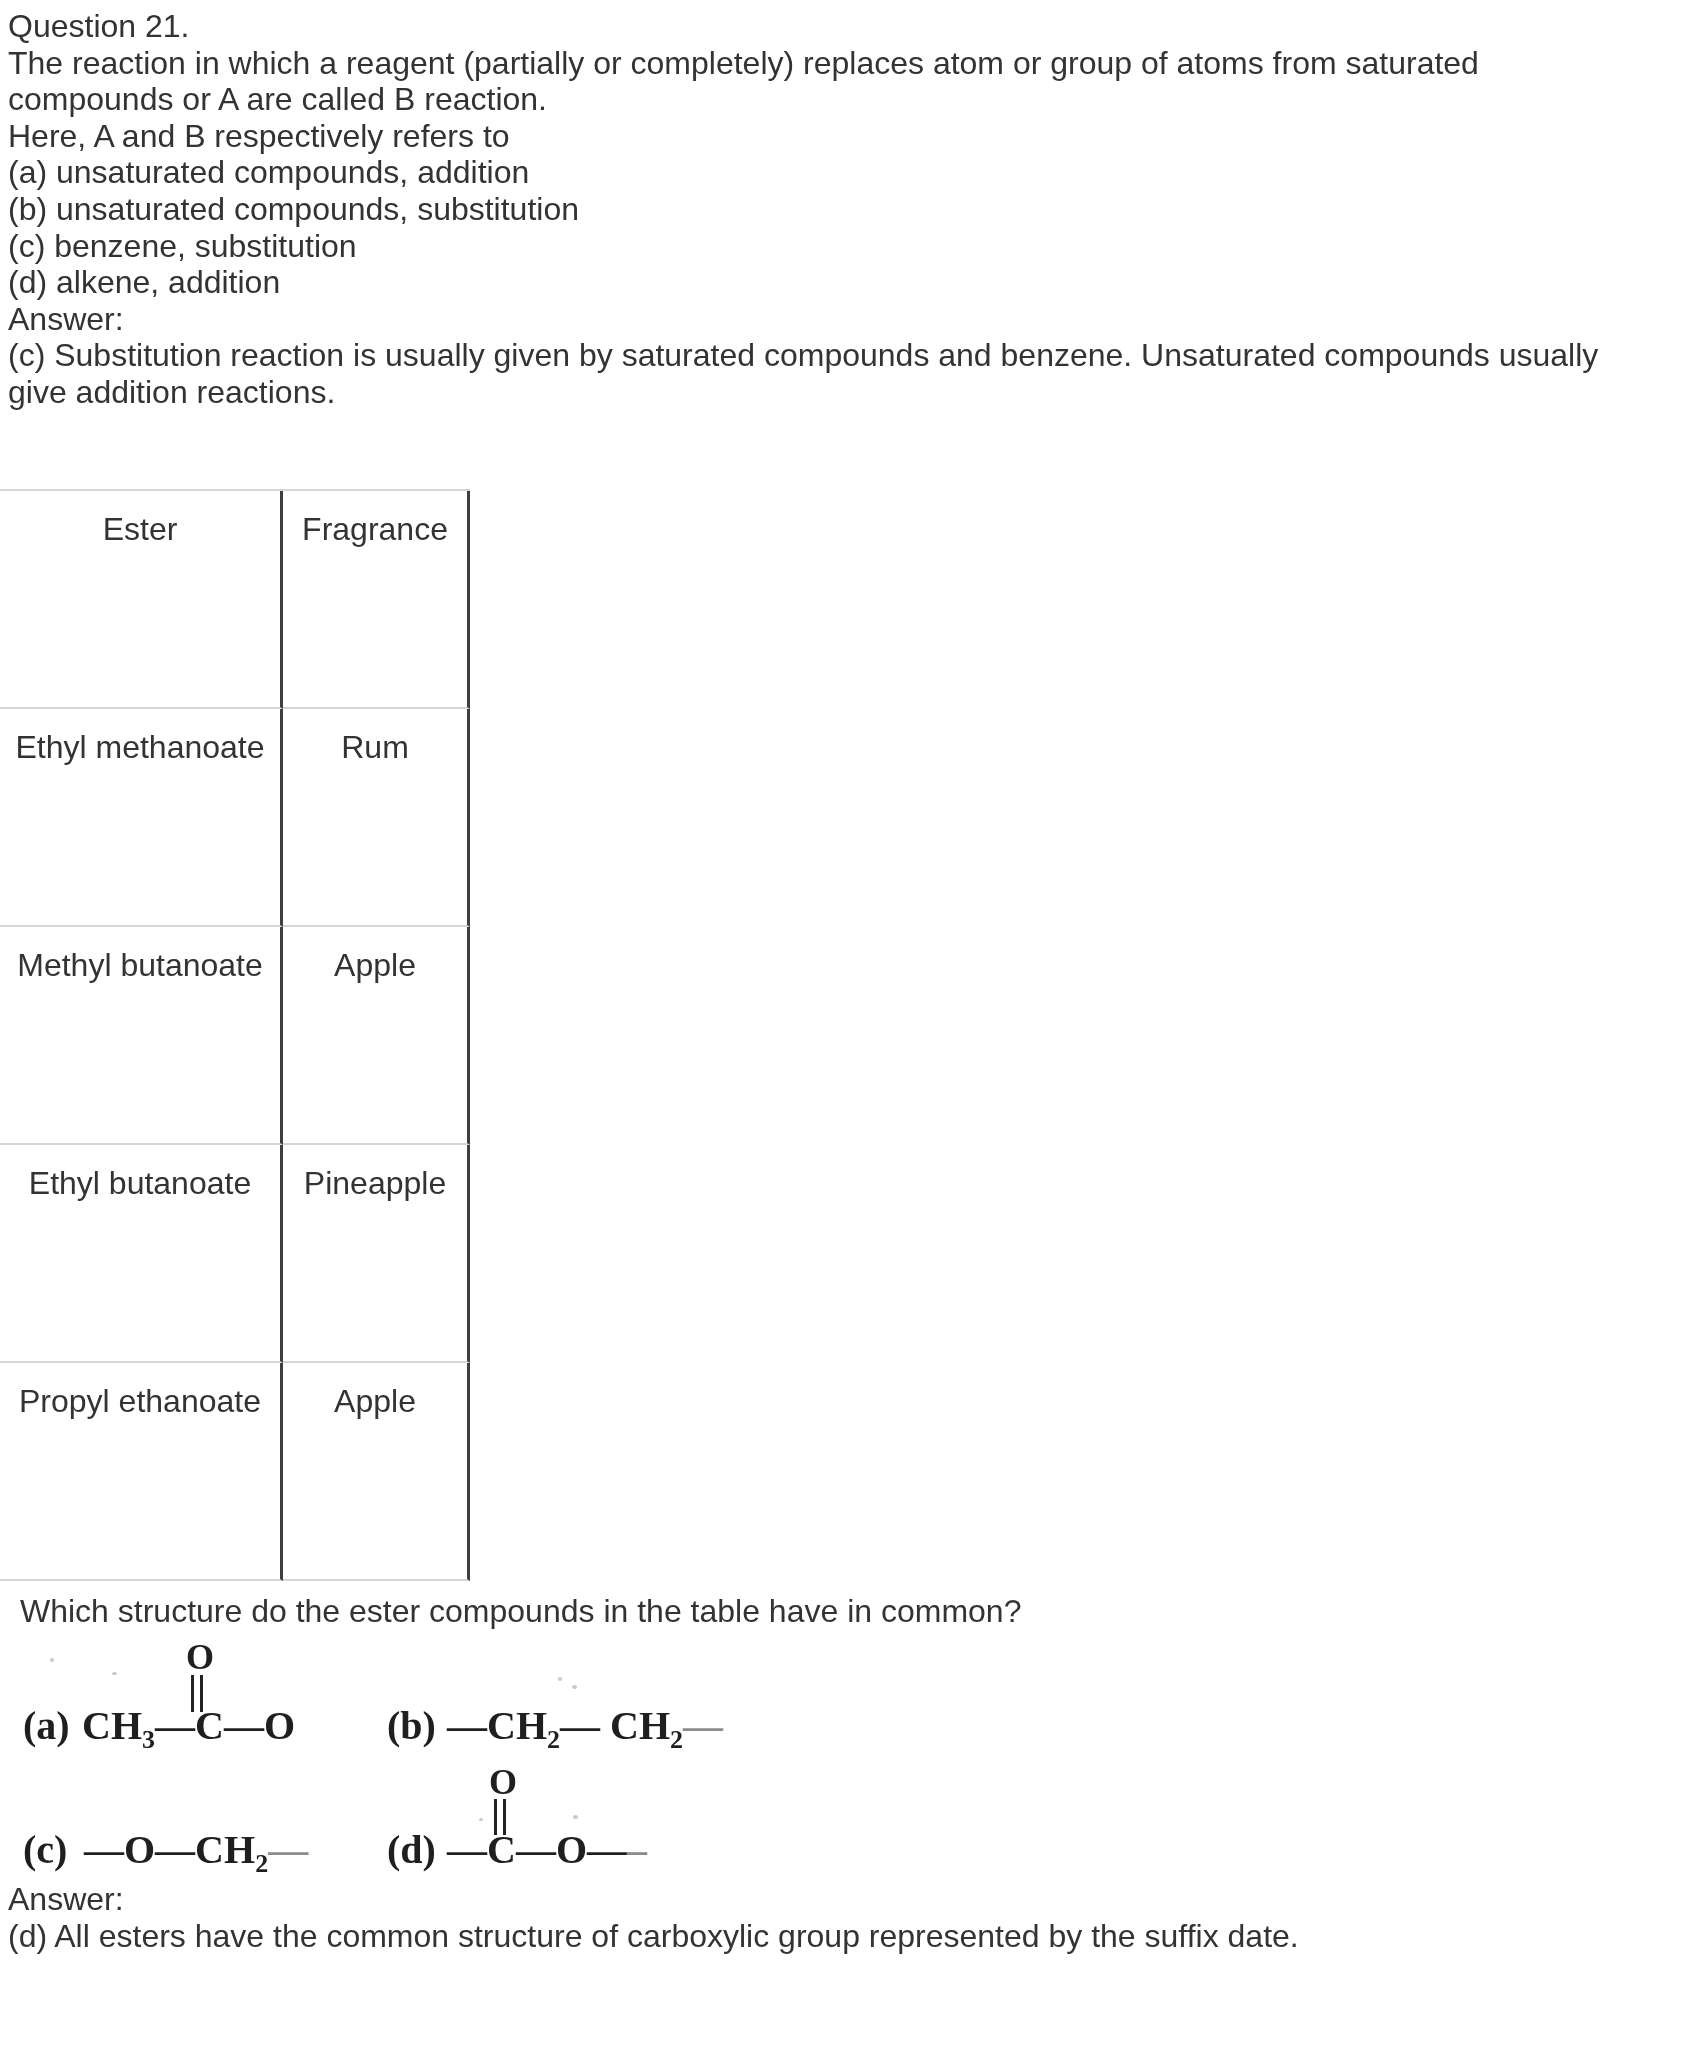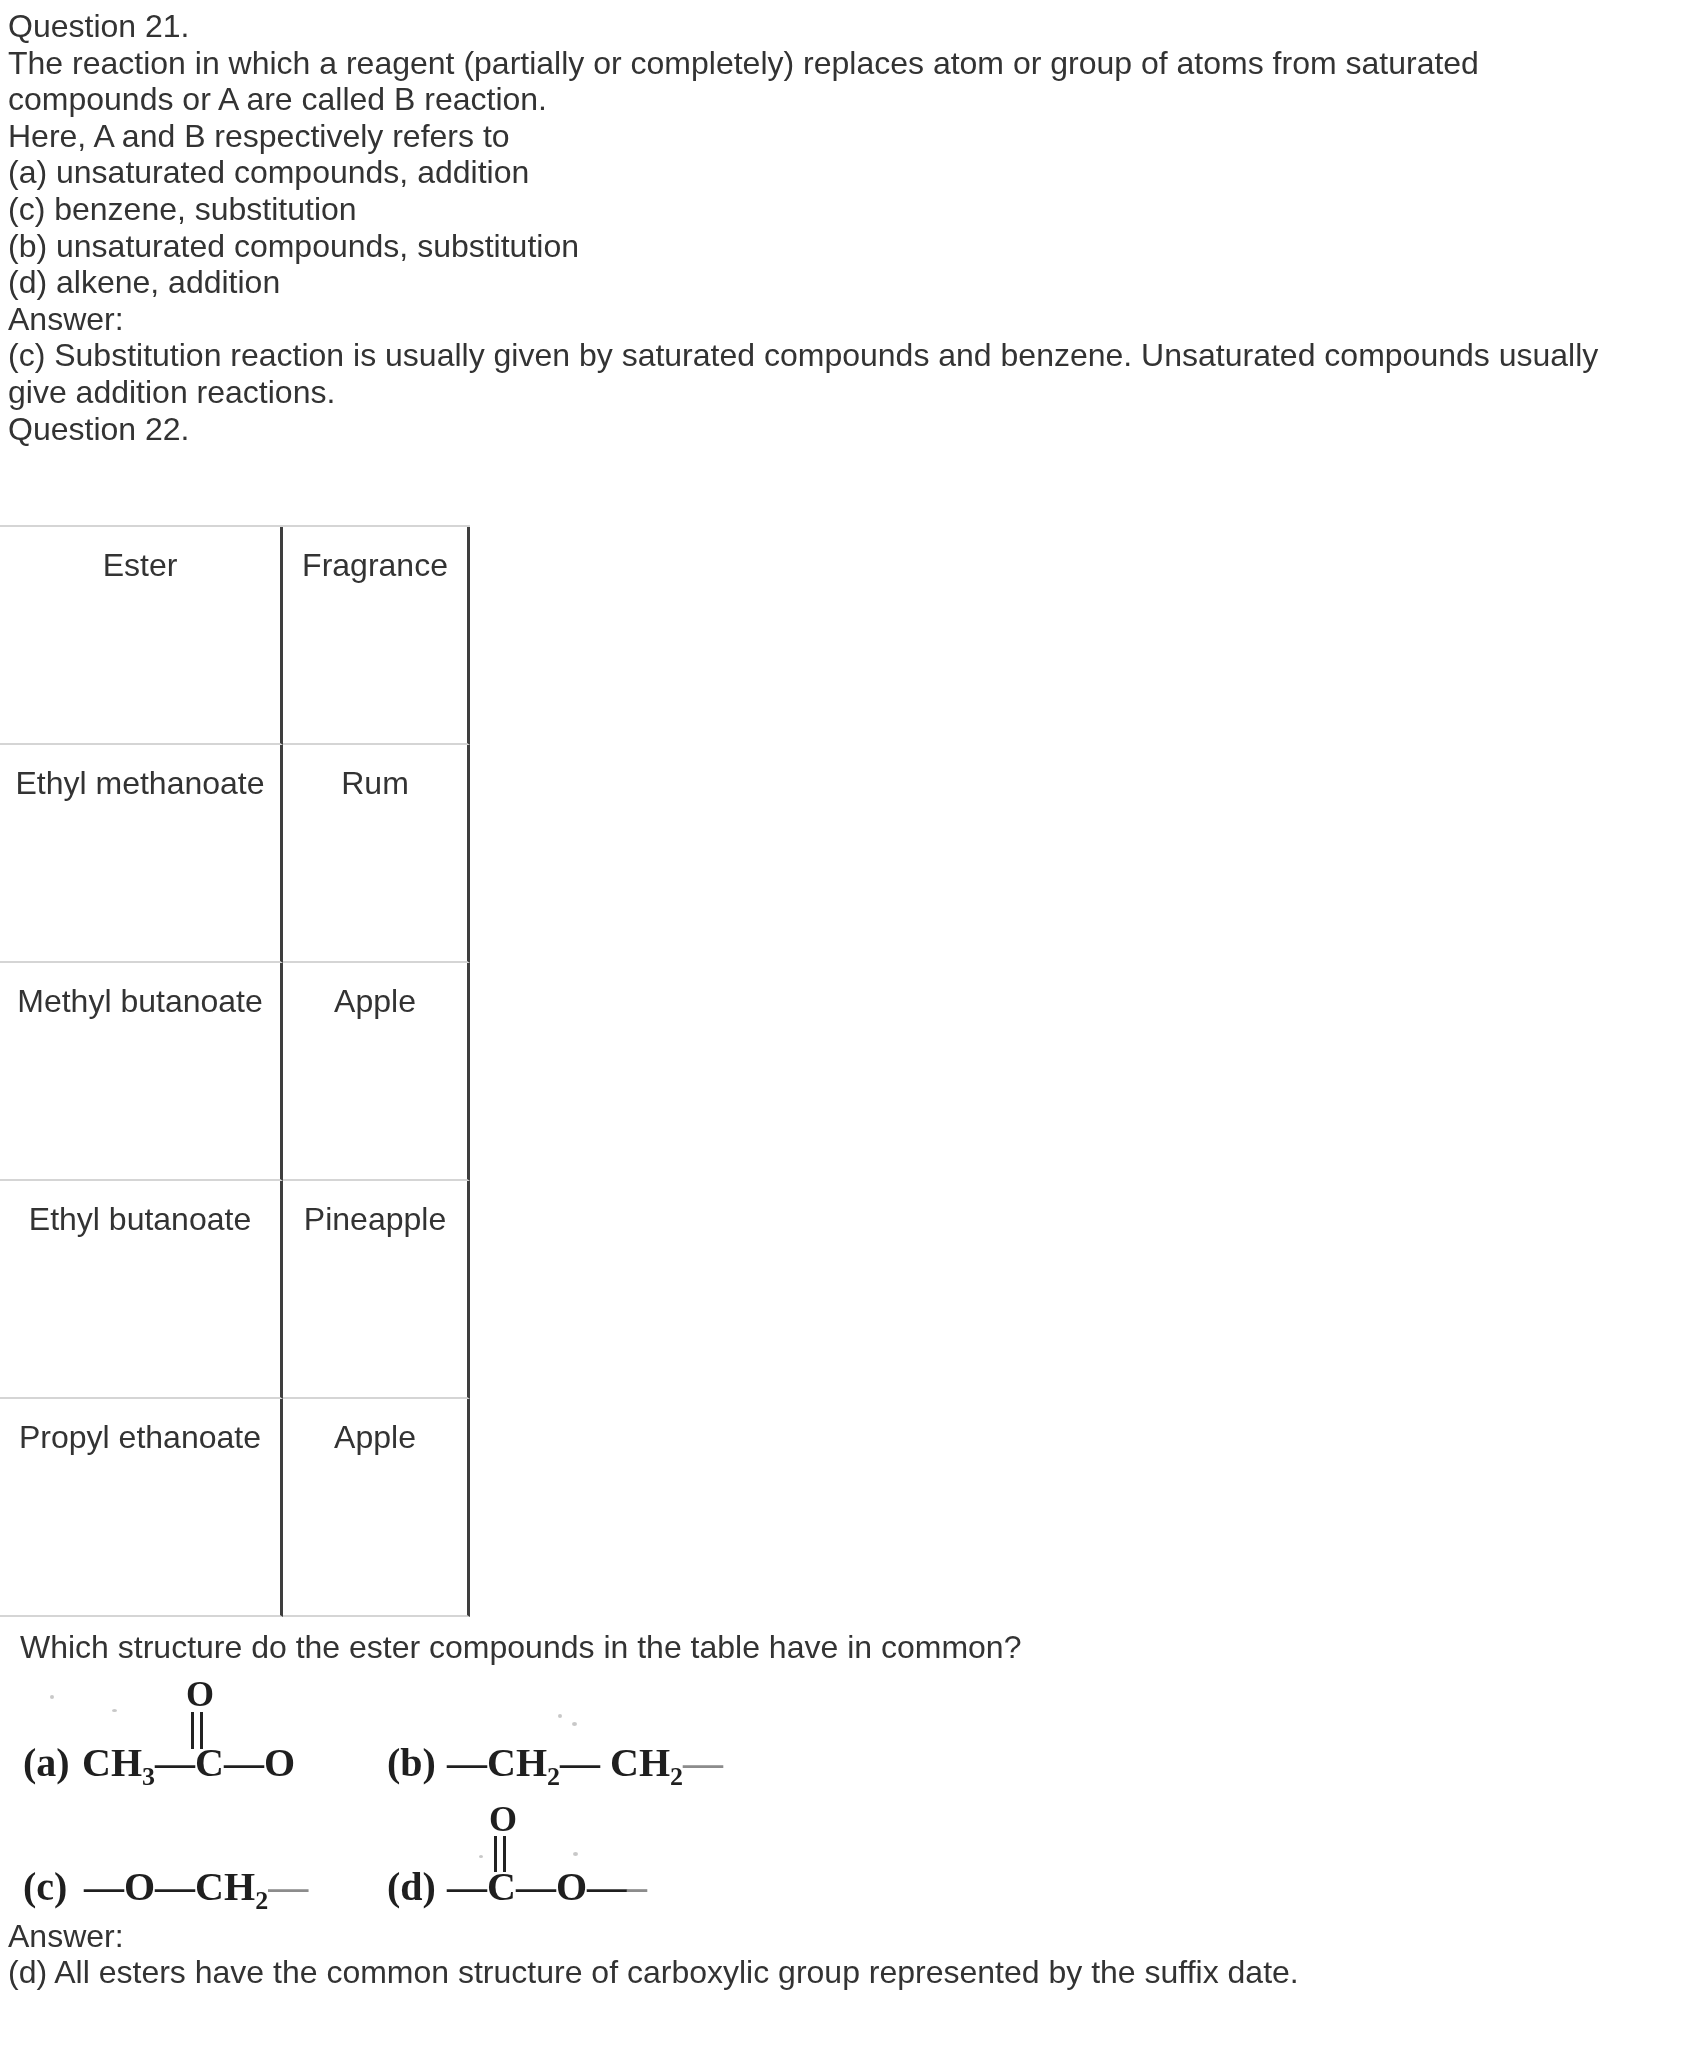--- a/index.html
+++ b/index.html
@@ -65,27 +65,26 @@
 <body>
 
 <div class="page">
 
   <div class="q21-block">
     <div class="bline">Question 21.</div>
     <div class="bline">The reaction in which a reagent (partially or completely) replaces atom or group of atoms from saturated</div>
     <div class="bline">compounds or A are called B reaction.</div>
     <div class="bline">Here, A and B respectively refers to</div>
     <div class="bline">(a) unsaturated compounds, addition</div>
+    <div class="bline">(b) unsaturated compounds, substitution</div>
     <div class="bline">(c) benzene, substitution</div>
-    <div class="bline">(b) unsaturated compounds, substitution</div>
     <div class="bline">(d) alkene, addition</div>
     <div class="bline">Answer:</div>
     <div class="bline">(c) Substitution reaction is usually given by saturated compounds and benzene. Unsaturated compounds usually</div>
     <div class="bline">give addition reactions.</div>
-    <div class="bline">Question 22.</div>
   </div>
 
   <table class="ester-table">
     <colgroup>
         <col style="width:283px">
         <col style="width:187px">
       </colgroup>
     <tbody>
       <tr>
         <td>Ester</td>

